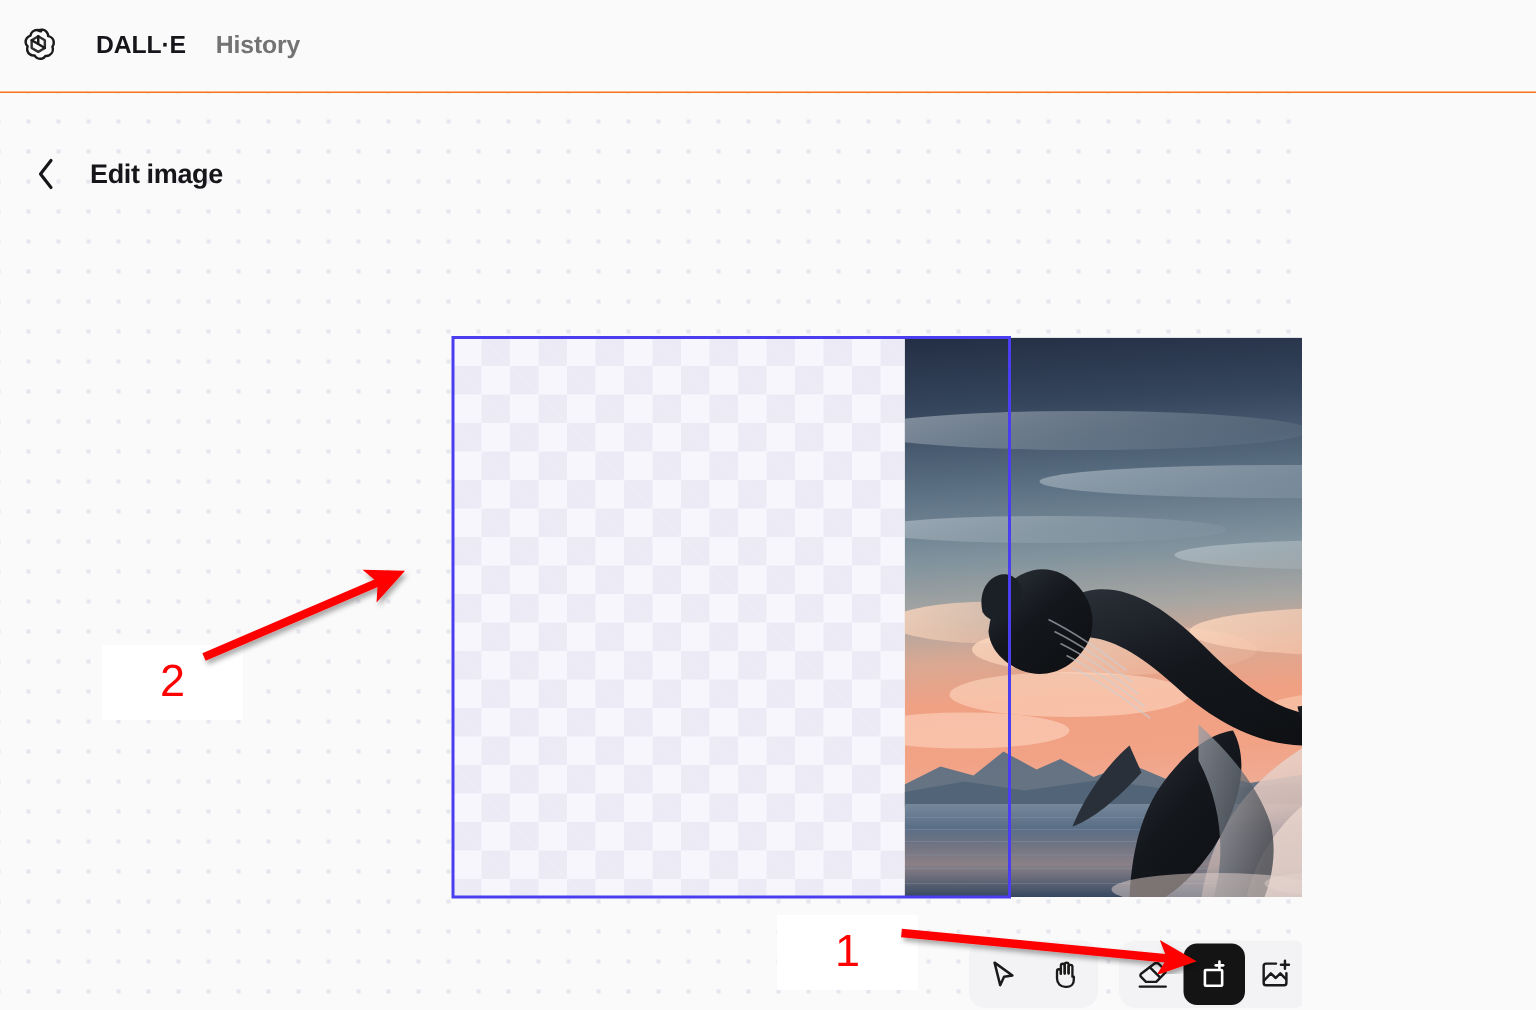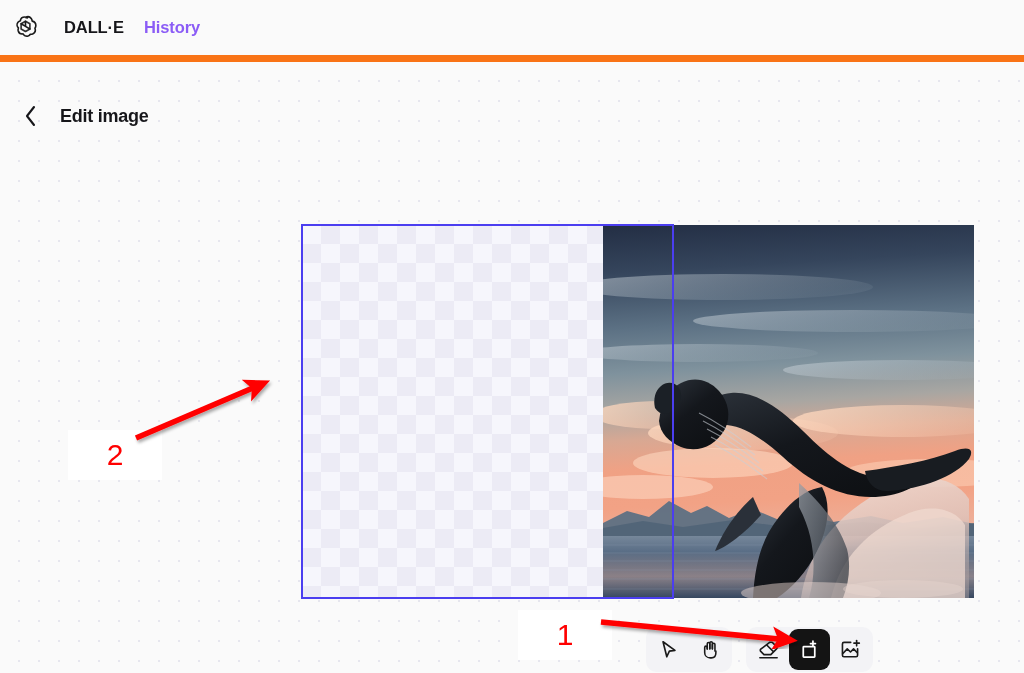--- a/index.html
+++ b/index.html
@@ -8,45 +8,45 @@
     overflow: hidden;
     font-family: "Liberation Sans", sans-serif;
     background: #fafafa;
   }
 
   
   #topnav {
     position: absolute; top: 0; left: 0;
     width: 1024px; height: 62px;
     background: #fafafa;
-    border-bottom: 7px solid #f97316;
+    border-bottom: 1px solid #f97316;
     display: flex; align-items: center;
     padding-left: 10px;
     z-index: 40;
   }
   #brand-logo {
     width: 30px; height: 30px;
     display: flex; align-items: center; justify-content: center;
     margin-right: 14px;
   }
   #brand-logo svg { width: 27px; height: 27px; }
   .nav-link {
     font-size: 16.5px;
     letter-spacing: -0.1px;
     padding: 4px 10px;
     cursor: pointer;
     white-space: nowrap;
   }
   .nav-link.active { color: #16161a; font-weight: 700; }
-  .nav-link.muted  { color: #8b5cf6; font-weight: 700; }
+  .nav-link.muted  { color: #737373; font-weight: 700; }
 
   
   #workspace {
     position: absolute; top: 62px; left: 0;
-    width: 1024px; height: 611px;
+    width: 868px; height: 611px;
     background-color: #fafafa;
     background-image: radial-gradient(circle, #e6e6ee 1.45px, transparent 1.55px);
     background-size: 20px 20px;
     background-position: 9px 9px;
     overflow: hidden;
   }
 
   #page-header {
     position: absolute; top: 40px; left: 20px;
     display: flex; align-items: center; gap: 18px;

